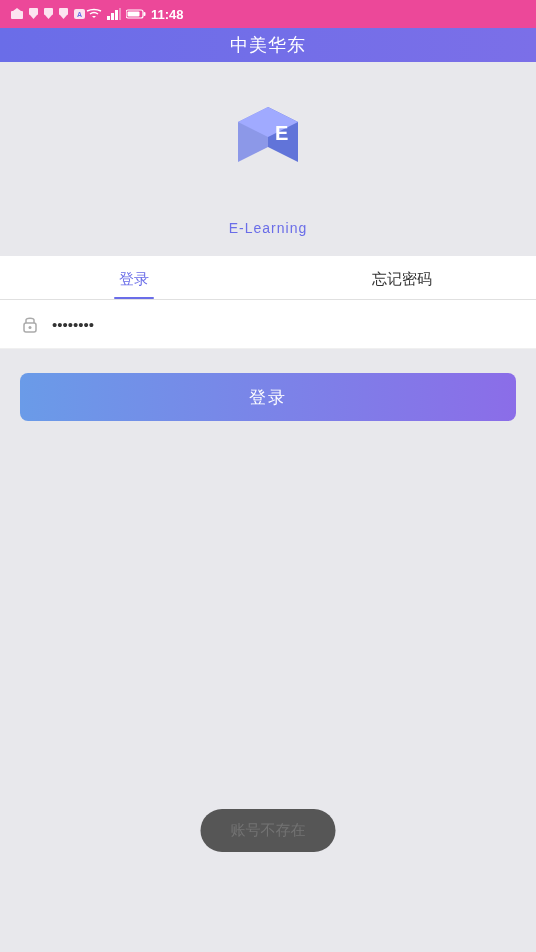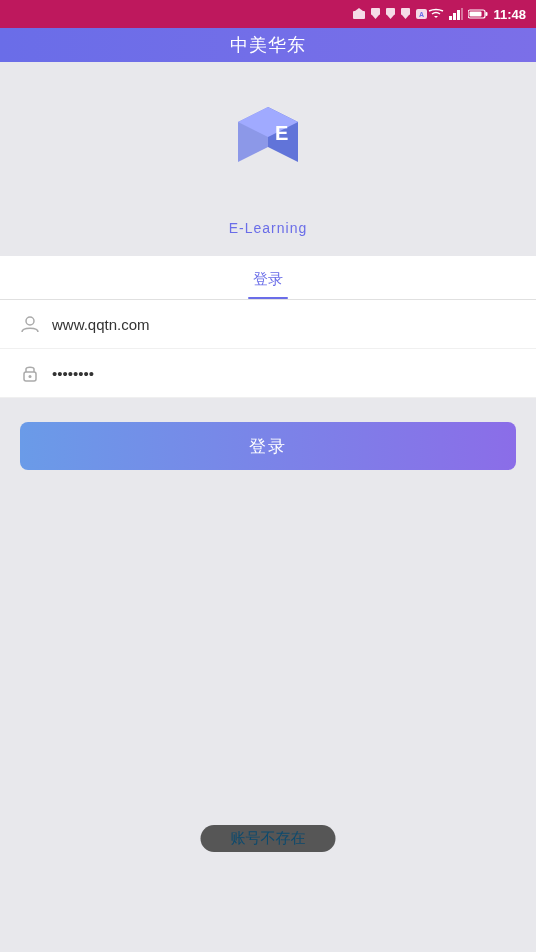--- a/index.html
+++ b/index.html
@@ -11,24 +11,24 @@
       font-family: -apple-system, "PingFang SC", "Helvetica Neue", Arial, sans-serif;
       background: #e8e8ec;
       overflow: hidden;
       position: relative;
     }
 
     
     .status-bar {
       width: 100%;
       height: 28px;
-      background: #be185d;
-      display: flex;
-      align-items: center;
-      justify-content: flex-end;
+      background: #ec4899;
+      display: flex;
+      align-items: center;
+      justify-content: flex-start;
       padding: 0 10px;
     }
     .status-left {
       display: flex;
       align-items: center;
       gap: 4px;
     }
     .status-right {
       display: flex;
       align-items: center;
@@ -159,22 +159,22 @@
       letter-spacing: 2px;
     }
 
     
     .toast {
       position: absolute;
       bottom: 100px;
       left: 50%;
       transform: translateX(-50%);
       background: rgba(70, 70, 70, 0.9);
-      color: #0c4a6e;
-      padding: 4px 30px;
+      color: #737373;
+      padding: 12px 30px;
       border-radius: 25px;
       font-size: 15px;
       white-space: nowrap;
     }
 
     
     .cube-svg {
       width: 80px;
       height: 80px;
     }
@@ -247,32 +247,26 @@
       <text x="47" y="48" font-size="20" font-weight="bold" fill="white" font-family="Arial">E</text>
     </svg>
   </div>
   <span class="logo-label">E-Learning</span>
 </div>
 
 <div class="tab-section">
   <div class="tab-item active">
     <span>登录</span>
   </div>
+  <div class="tab-item">
+    <span>忘记密码</span>
+  </div>
 </div>
 
 <div class="form-section">
-  <div class="input-row">
-    <div class="input-icon">
-      <svg width="18" height="18" viewBox="0 0 18 18">
-        <circle cx="9" cy="6" r="4" stroke="#aaa" stroke-width="1.5" fill="none"></circle>
-        <path d="M1,17 C1,12 17,12 17,17" stroke="#aaa" stroke-width="1.5" fill="none"></path>
-      </svg>
-    </div>
-    <input type="text" class="input-field" value="www.qqtn.com" placeholder="请输入账号" style="">
-  </div>
   <div class="input-row">
     <div class="input-icon">
       <svg width="18" height="18" viewBox="0 0 18 18">
         <rect x="3" y="8" width="12" height="9" rx="2" stroke="#aaa" stroke-width="1.5" fill="none"></rect>
         <path d="M5,8 L5,5 C5,2.5 13,2.5 13,5 L13,8" stroke="#aaa" stroke-width="1.5" fill="none"></path>
         <circle cx="9" cy="12.5" r="1.5" fill="#aaa"></circle>
       </svg>
     </div>
     <input type="password" class="input-field" value="12345678" placeholder="请输入密码" style="">
   </div>

